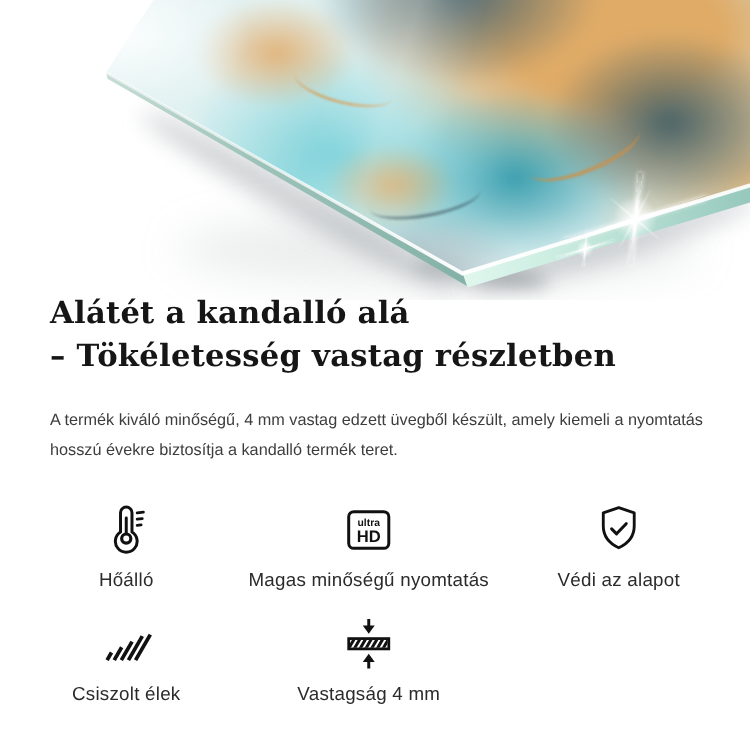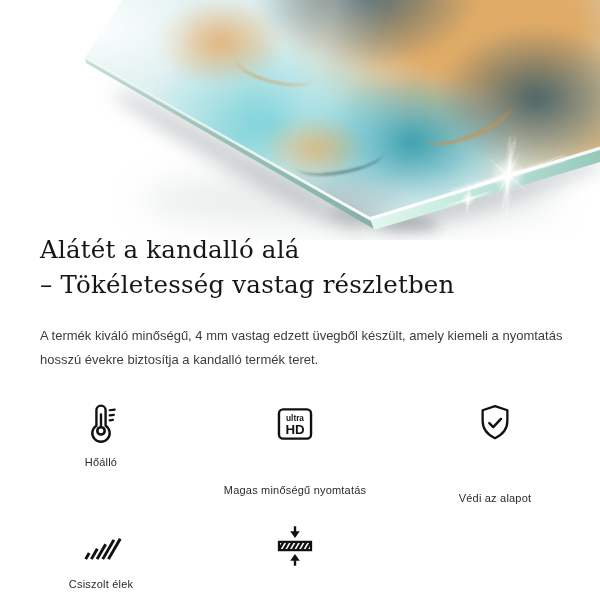--- a/index.html
+++ b/index.html
@@ -74,36 +74,36 @@
     background:linear-gradient(90deg,transparent,#fff 45%,#fff 55%,transparent);}
   .sparkle .d1{transform:rotate(40deg);} .sparkle .d2{transform:rotate(-62deg);}
   .sparkle .glow{position:absolute;width:36px;height:36px;left:-18px;top:-18px;border-radius:50%;
     background:radial-gradient(circle,rgba(255,255,255,.95),rgba(255,255,255,0) 70%);}
   .sp-main{left:508px;top:175px;}
   .sp-small{left:468px;top:199px;transform:scale(.4);}
 
   
   .title{
     position:absolute;left:40px;top:232px;margin:0;
-    font-family:"DejaVu Serif","Liberation Serif",serif;font-weight:400;
+    font-family:"DejaVu Serif","Liberation Serif",serif;font-weight:700;
     font-size:24.5px;line-height:35px;color:#161616;letter-spacing:.2px;
   }
   .title span{display:block;}
   .desc{position:absolute;left:40px;top:324px;margin:0;font-size:13px;line-height:23.5px;color:#3d3d3d;}
   .desc span{display:block;}
 
   
   .features{position:absolute;left:25px;top:400px;width:552px;display:flex;flex-wrap:wrap;}
   .fcell{display:flex;flex-direction:column;align-items:center;margin-bottom:18px;}
   .fcell:nth-child(3n+1){width:152px;}
-  .fcell:nth-child(3n+2){width:236px;gap:28px;}
-  .fcell:nth-child(3n){width:164px;gap:36px;}
+  .fcell:nth-child(3n+2){width:236px;}
+  .fcell:nth-child(3n){width:164px;}
   .ficon{height:48px;display:flex;align-items:center;justify-content:center;}
   .ficon svg{display:block;}
-  .flabel{margin-top:8px;font-size:11px;color:#2b2b2b;letter-spacing:.2px;}
+  .flabel{margin-top:8px;font-size:15px;color:#2b2b2b;letter-spacing:.2px;}
 </style>
 </head>
 <body>
 
 <div class="canvas">
 
   <div class="hero">
     <div class="sh sh-ambient"></div>
     <div class="sh sh-left"></div>
     <div class="sh sh-right"></div>

